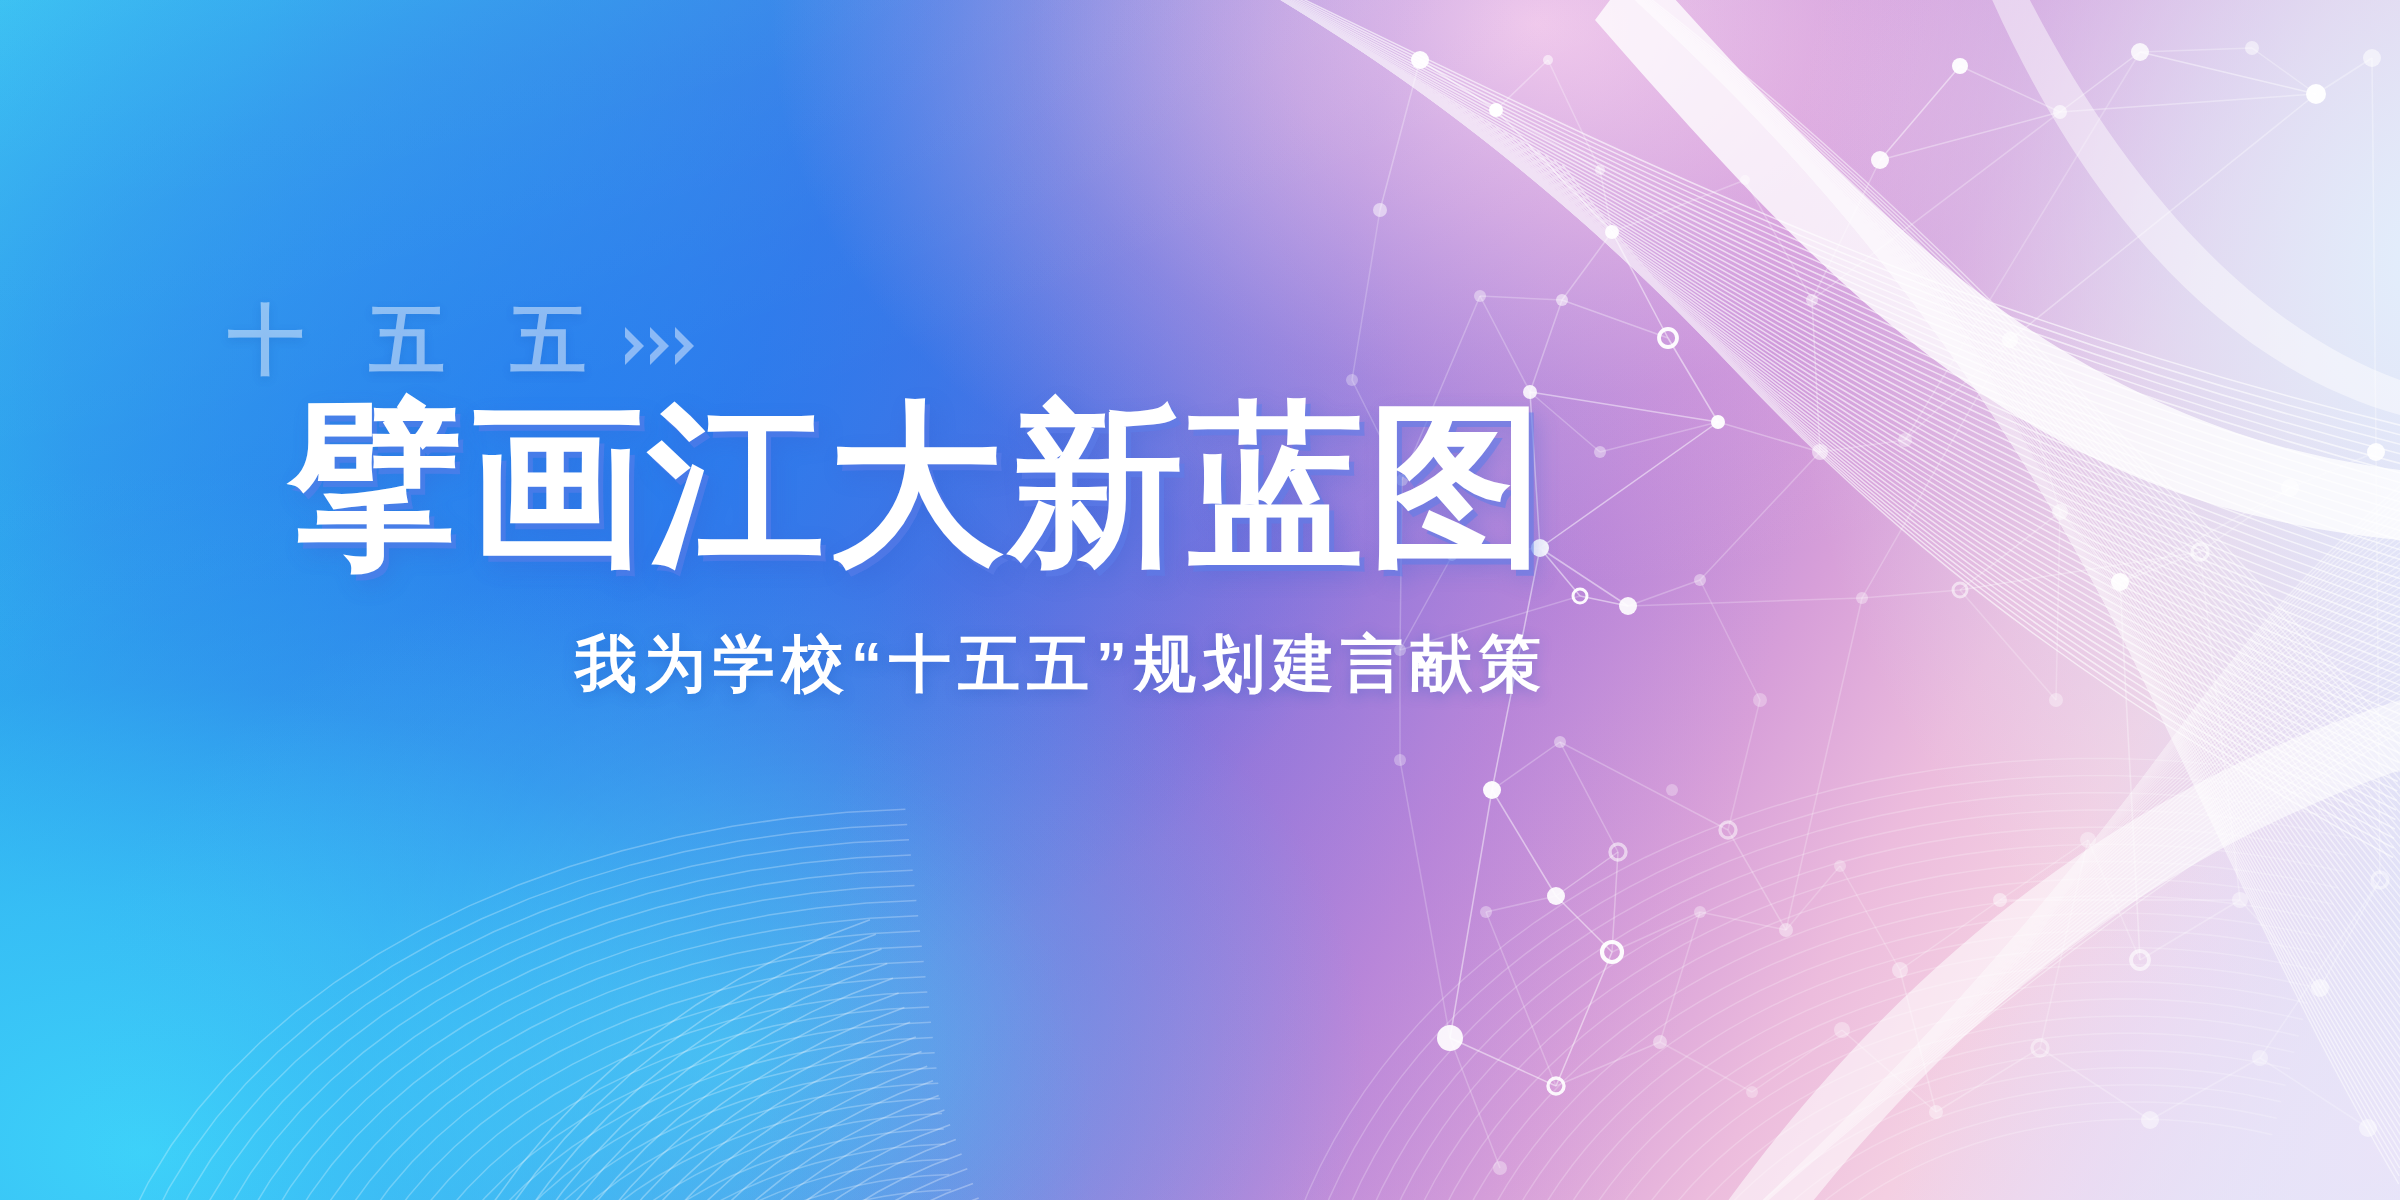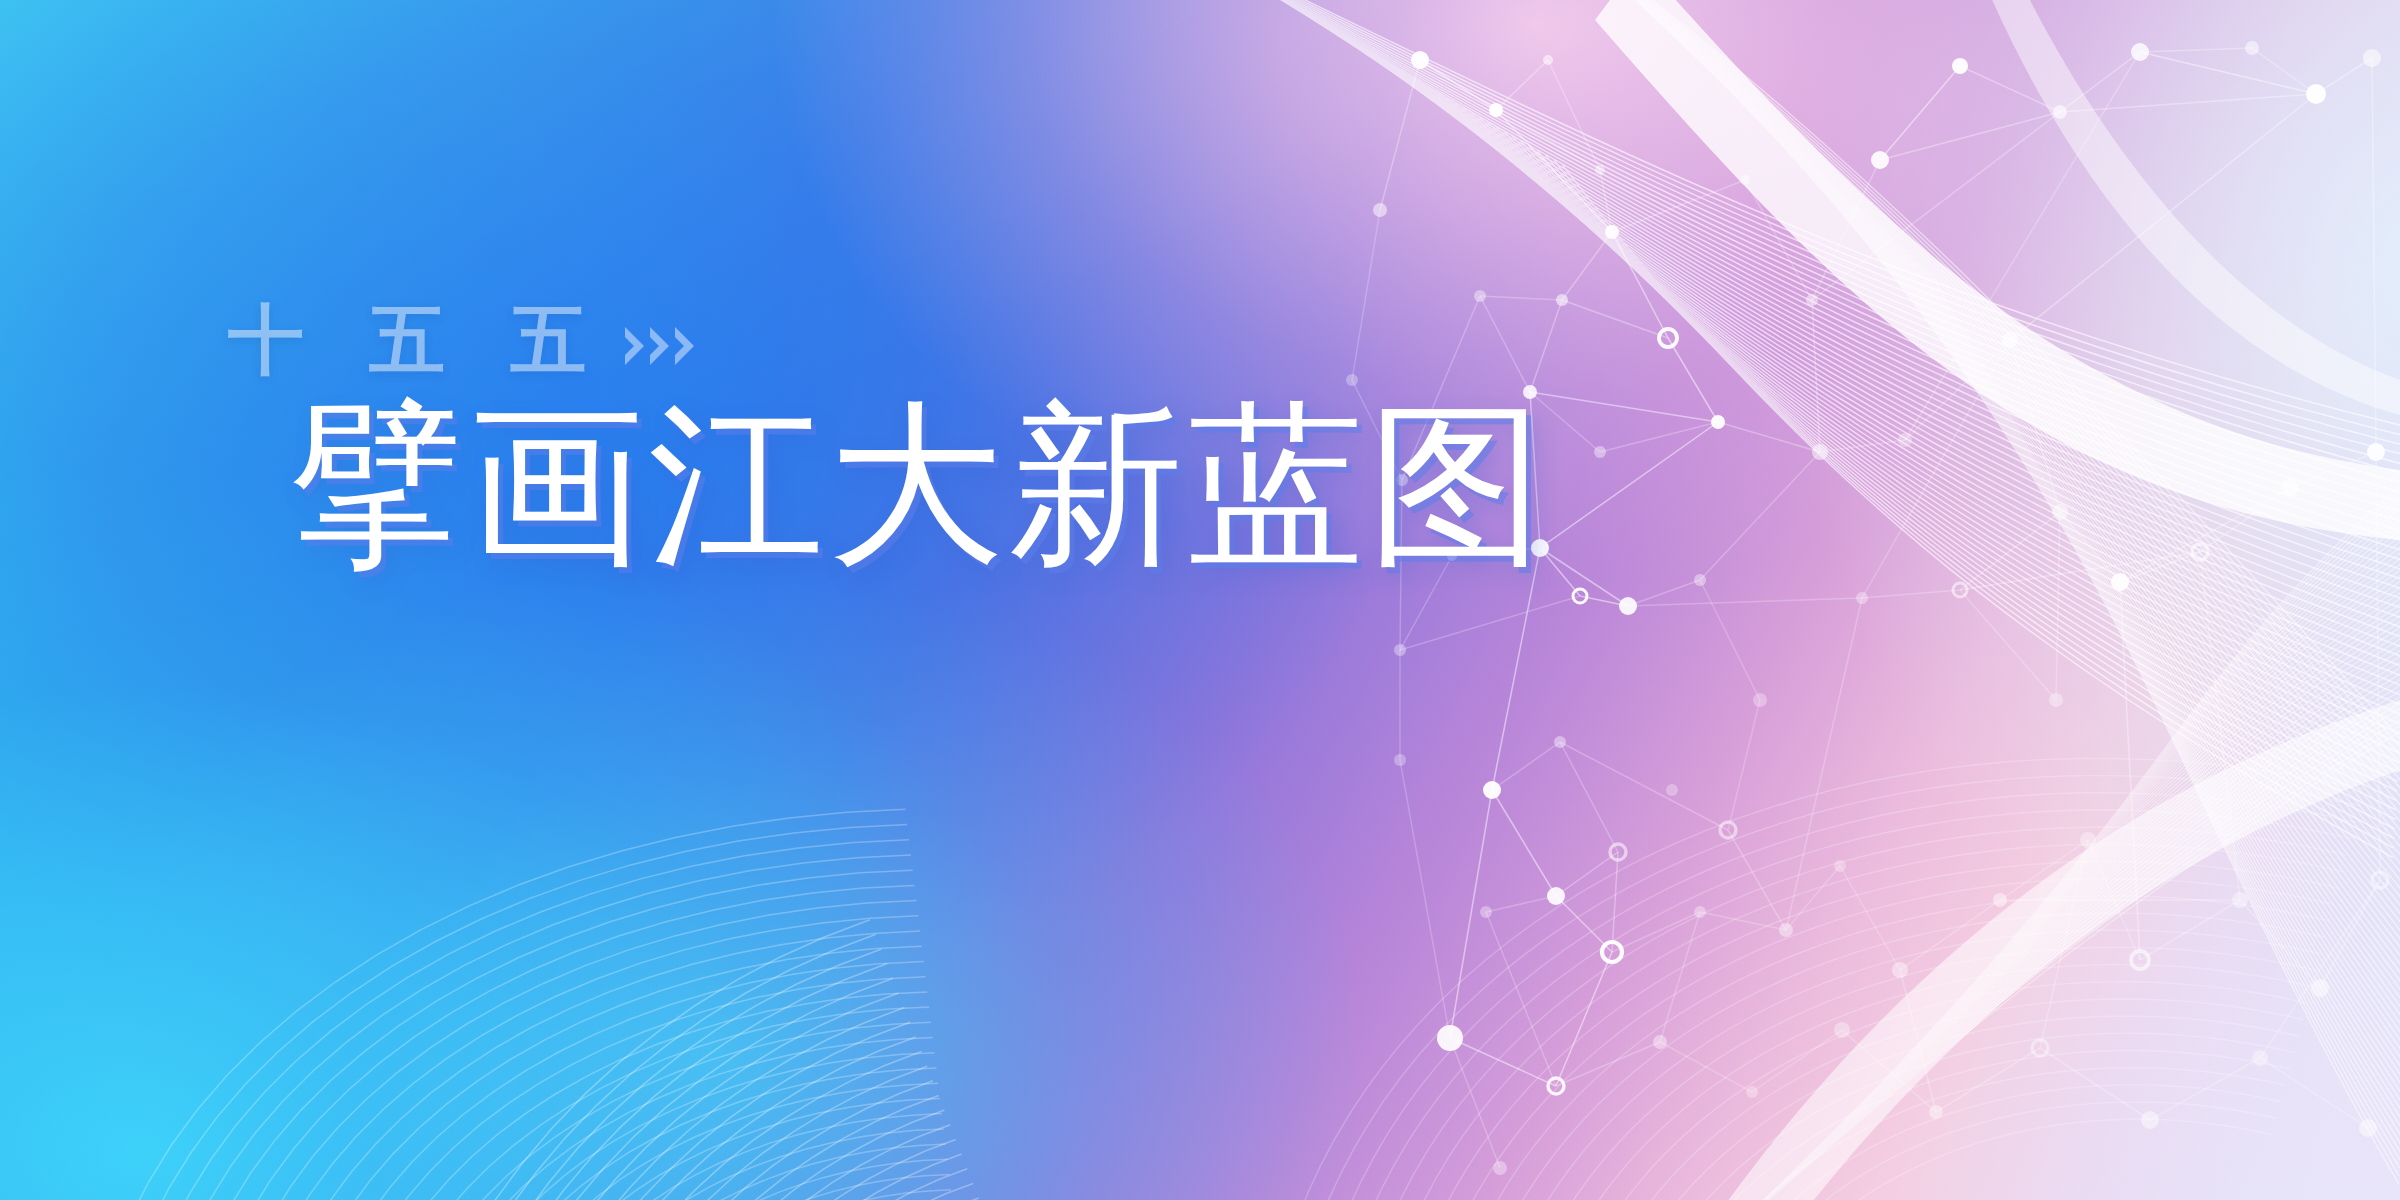--- a/index.html
+++ b/index.html
@@ -112,21 +112,21 @@
     width:30px; height:44px;
     margin-right:-5px;
     opacity:.50;
   }
   .chev svg{ display:block; width:30px; height:44px; }
 
   .title{
     margin-top:6px;
     font-family:"Liberation Serif", serif;
     font-size:176px;
-    font-weight:400;
+    font-weight:700;
     color:#ffffff;
     letter-spacing:4px;
     line-height:1.06;
     white-space:nowrap;
     text-shadow:
       5px 6px 0 rgba(92,126,234,.55),
       8px 10px 22px rgba(56,92,205,.30);
   }
 
   .subtitle{
@@ -616,14 +616,15 @@
         <span class="chev">
           <svg viewBox="0 0 30 44">
               <path d="M5 3 L24 22 L5 41 L5 31 L14 22 L5 13 Z" fill="#eaf3ff"></path>
             </svg>
         </span>
       </span>
     </div>
 
     <div class="title">擘画江大新蓝图</div>
 
+    <div class="subtitle">我为学校“十五五”规划建言献策</div>
   </div>
 </div>
 
 </body></html>

